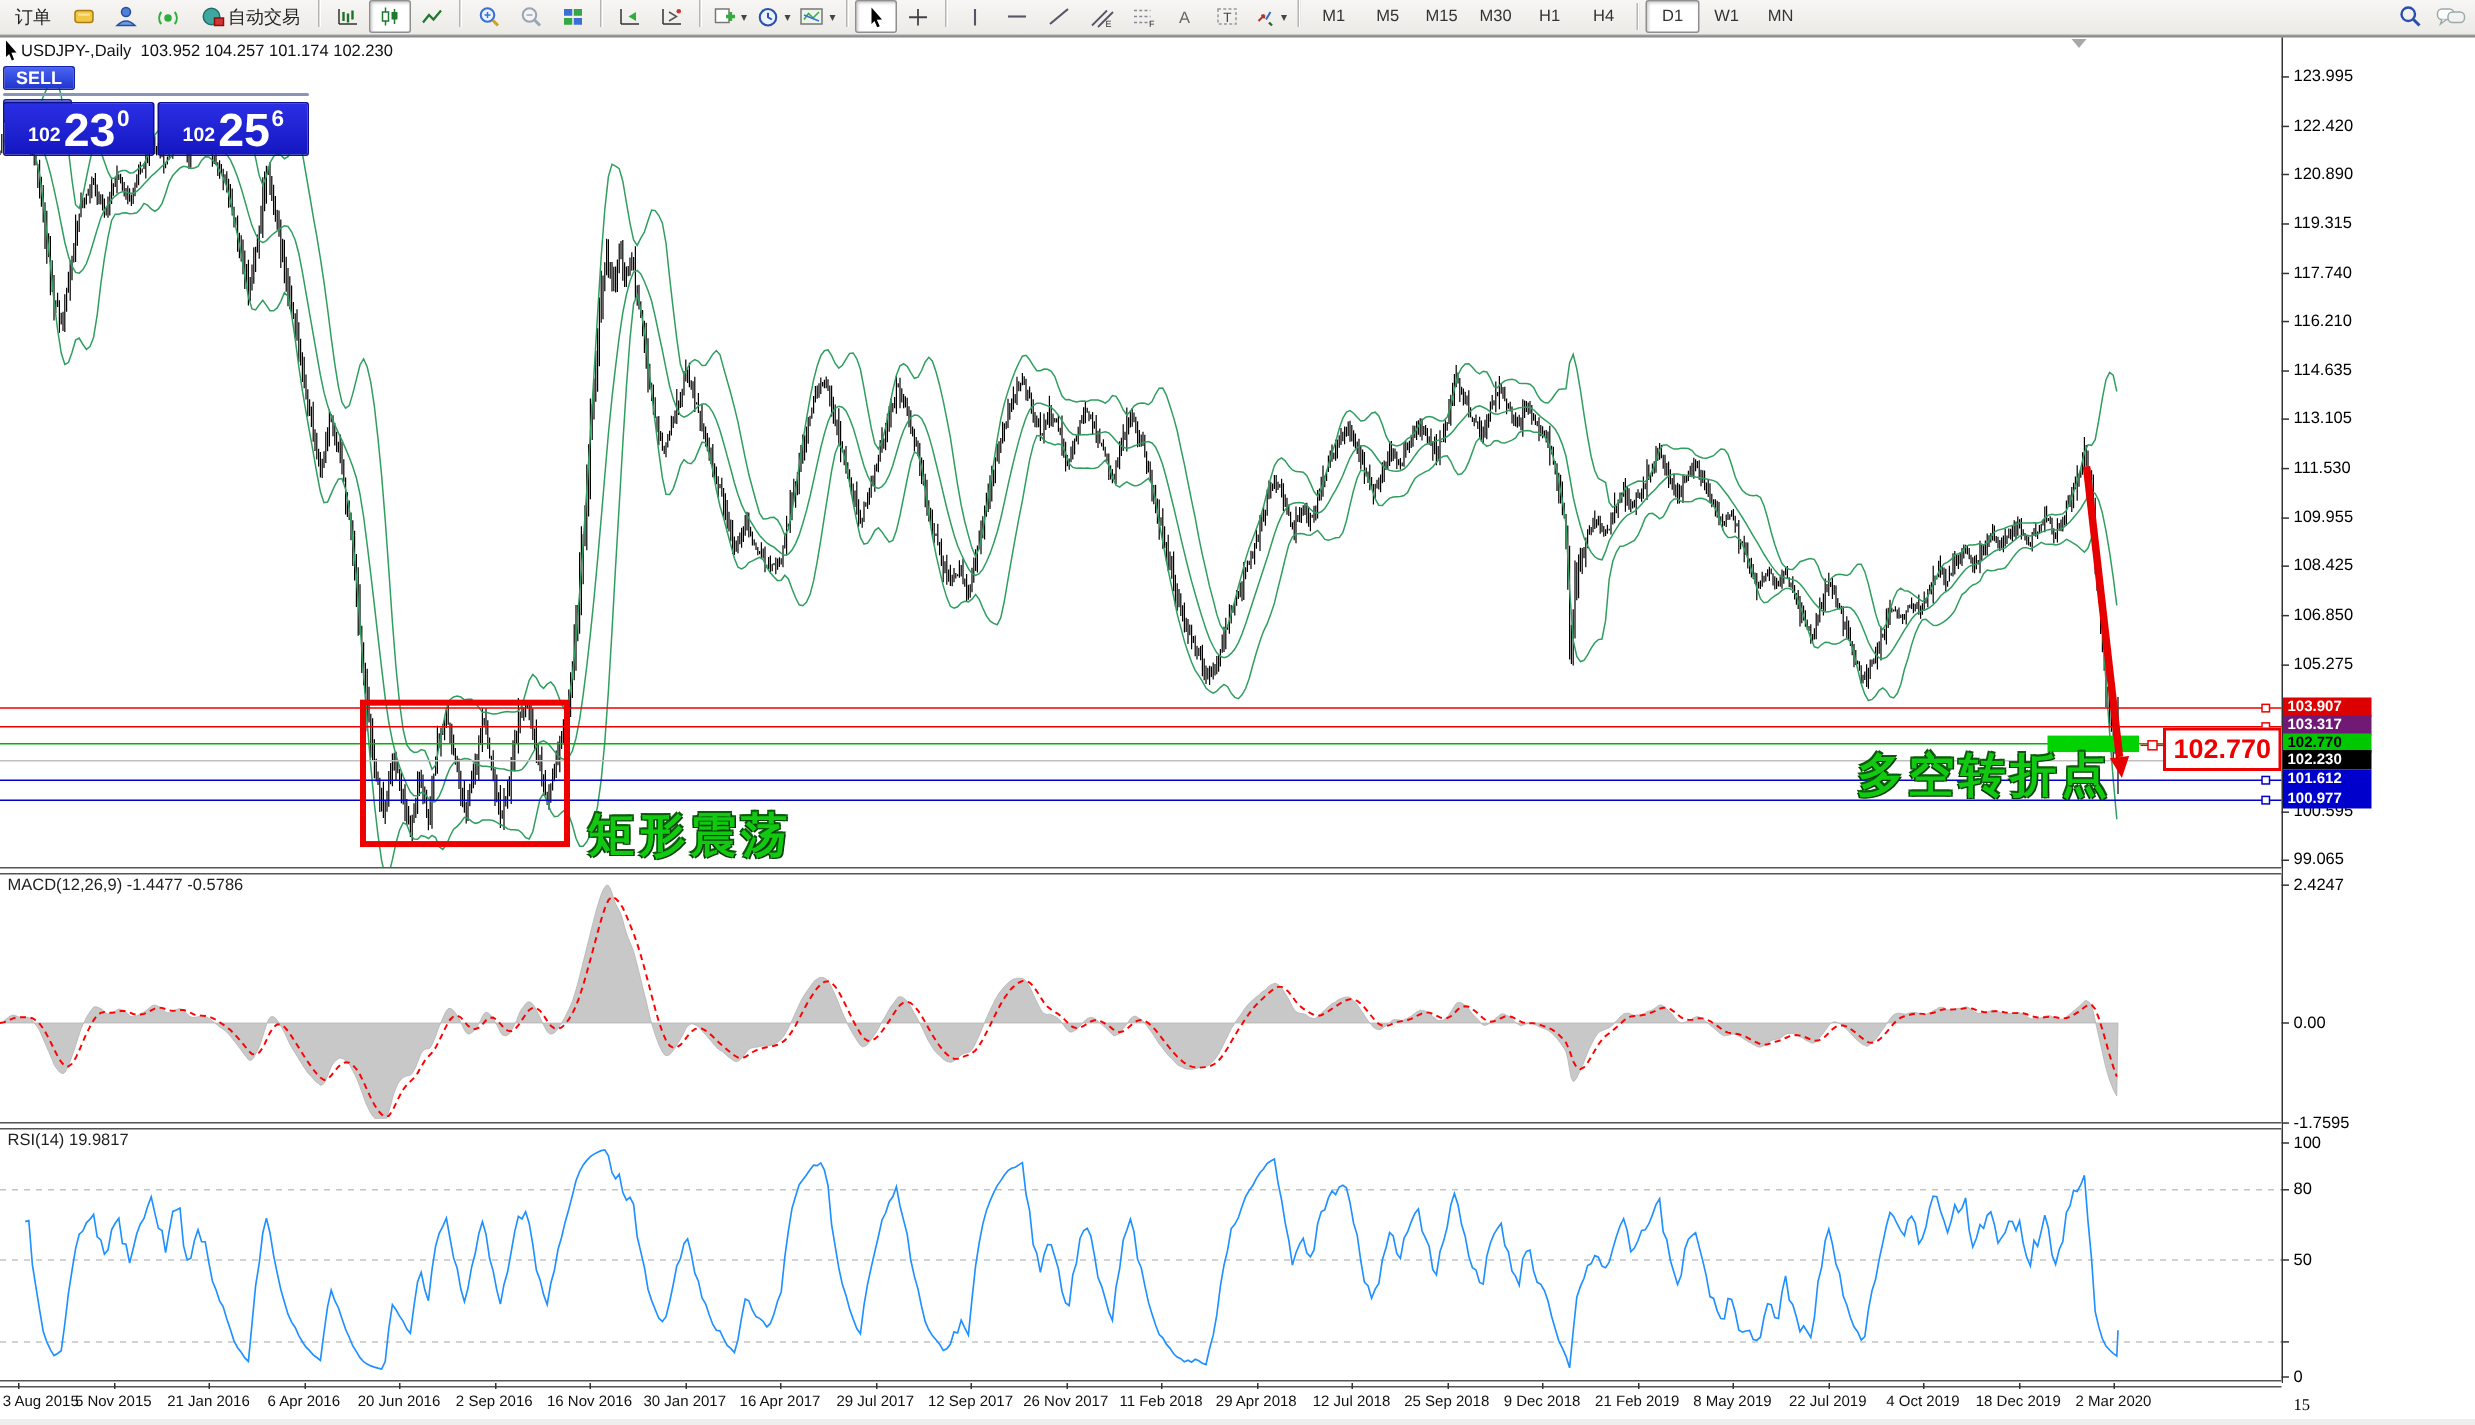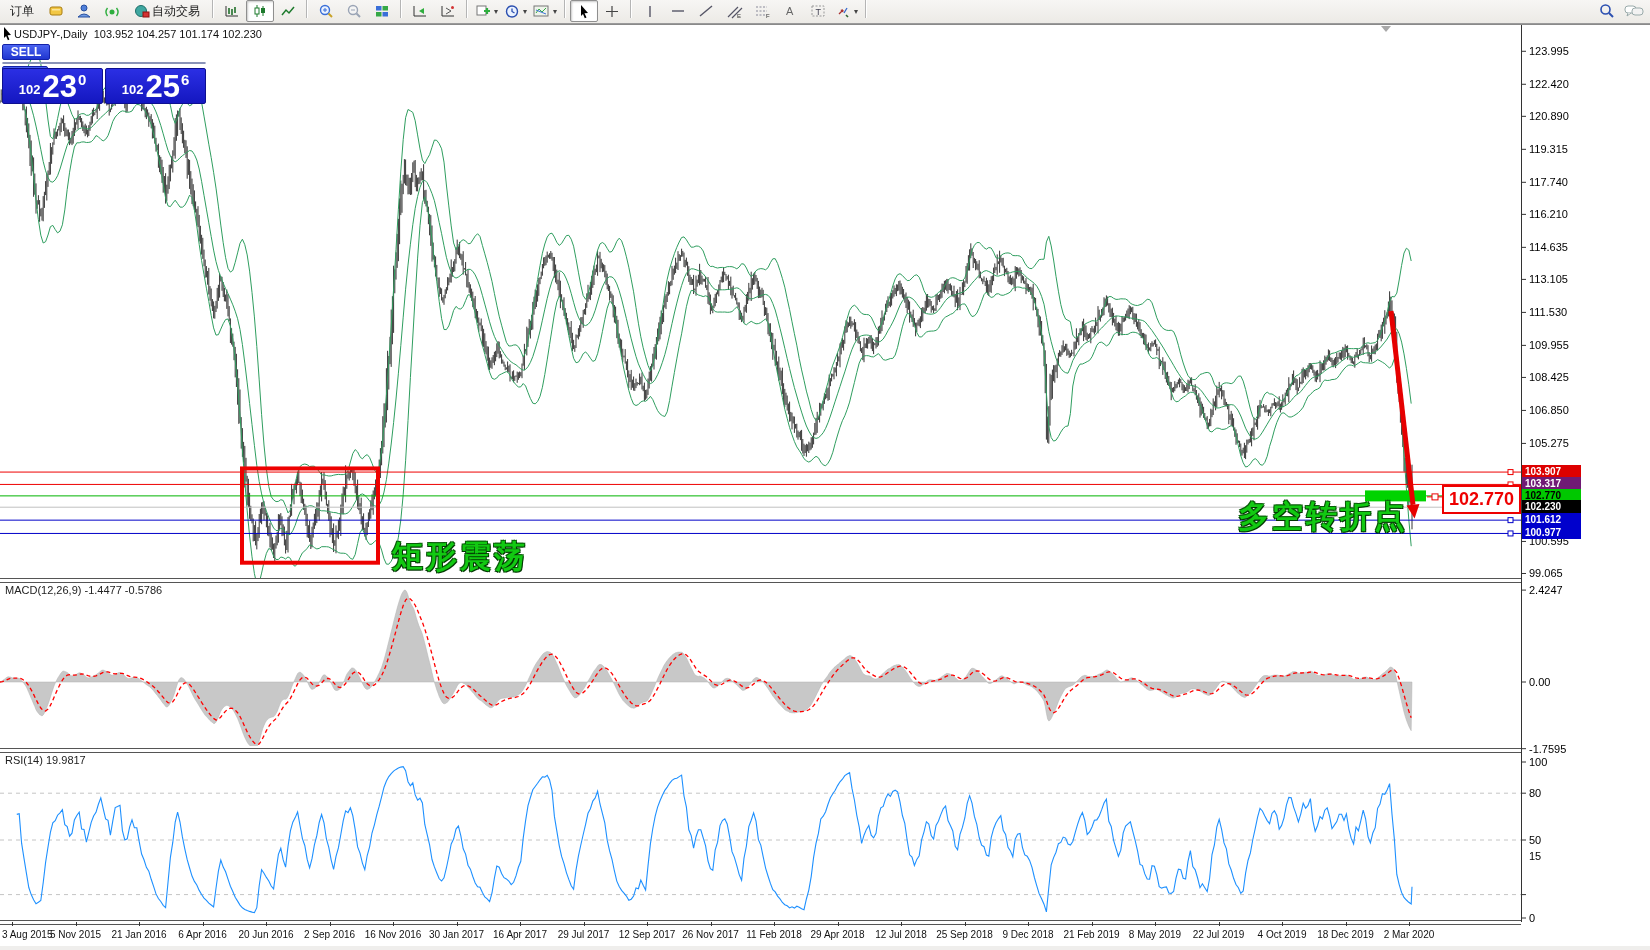--- a/index.html
+++ b/index.html
@@ -221,20 +221,32 @@
   <div class="tb-btn">
     <svg class="icon-svg" width="16" height="14">
         <path d="M4 10 L8 6 M8 6 L5.8 6.4 M8 6 L7.6 8.2" stroke="#a33" stroke-width="1.3" fill="none"></path>
         <path d="M12 4 L9 9" stroke="#36c" stroke-width="1.3"></path>
         <path d="M11 11 L13 13" stroke="#363" stroke-width="1.6"></path>
       </svg>
     <span class="caret">▾</span>
   </div>
   <div class="tb-sep"></div>
 
+  <div id="tf-group" style="display:flex;align-items:center">
+      <div class="tb-btn tf-btn">M1</div>
+      <div class="tb-btn tf-btn">M5</div>
+      <div class="tb-btn tf-btn">M15</div>
+      <div class="tb-btn tf-btn">M30</div>
+      <div class="tb-btn tf-btn">H1</div>
+      <div class="tb-btn tf-btn">H4</div>
+      <div class="tb-sep"></div>
+      <div class="tb-btn tf-btn pressed">D1</div>
+      <div class="tb-btn tf-btn">W1</div>
+      <div class="tb-btn tf-btn">MN</div>
+    </div>
 
   <div class="tb-right">
     <div class="tb-btn">
       <svg class="icon-svg" width="17" height="16">
           <circle cx="7.5" cy="6.5" r="4.5" fill="none" stroke="#2b4fb0" stroke-width="1.6"></circle>
           <path d="M11 10 L15 14" stroke="#2b4fb0" stroke-width="2"></path>
         </svg>
     </div>
     <div class="tb-btn">
       <svg class="icon-svg" width="20" height="16">
@@ -386,21 +398,21 @@
     <div class="y-label" style="top: 404.424px;">106.850</div>
     <div class="y-label" style="top: 437.416px;">105.275</div>
     <div class="y-label" style="top: 535.448px;">100.595</div>
     <div class="y-label" style="top: 567.496px;">99.065</div>
     <div class="y-label" style="top: 584.104px;">2.4247</div>
     <div class="y-label" style="top: 676px;">0.00</div>
     <div class="y-label" style="top: 742.685px;">-1.7595</div>
     <div class="y-label" style="top: 756px;">100</div>
     <div class="y-label" style="top: 787.2px;">80</div>
     <div class="y-label" style="top: 834px;">50</div>
-    <div class="y-label" style="top: 850px;">15</div>
+    <div class="y-label" style="top: 931px; font-family: Liberation Serif, serif;">15</div>
     <div class="y-label" style="top: 912px;">0</div>
   </div>
 <div id="date-labels">
     <div class="d-tick" style="left: 12px;"></div>
     <div class="d-label" style="left: 12px; transform: translateX(-20%);">3 Aug 2015</div>
     <div class="d-tick" style="left: 75.5px;"></div>
     <div class="d-label" style="left: 75.5px; transform: translateX(-50%);">5 Nov 2015</div>
     <div class="d-tick" style="left: 139px;"></div>
     <div class="d-label" style="left: 139px; transform: translateX(-50%);">21 Jan 2016</div>
     <div class="d-tick" style="left: 202.5px;"></div>

